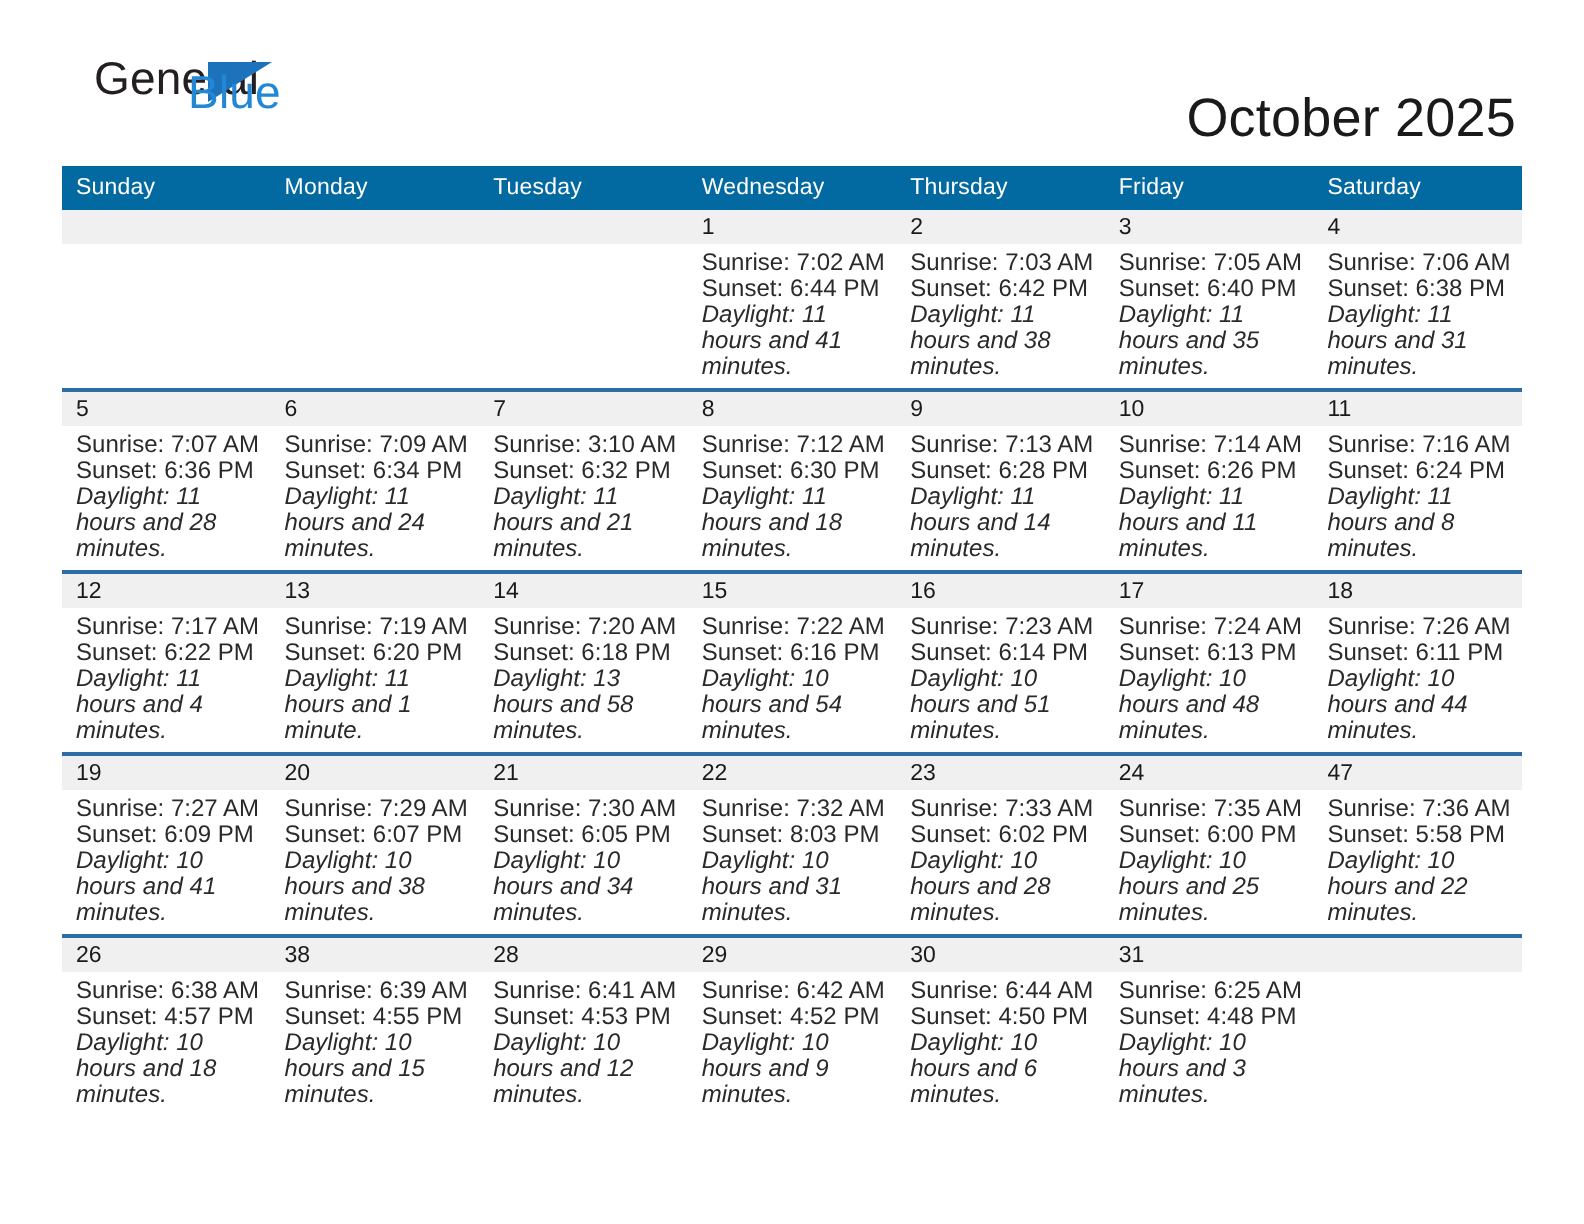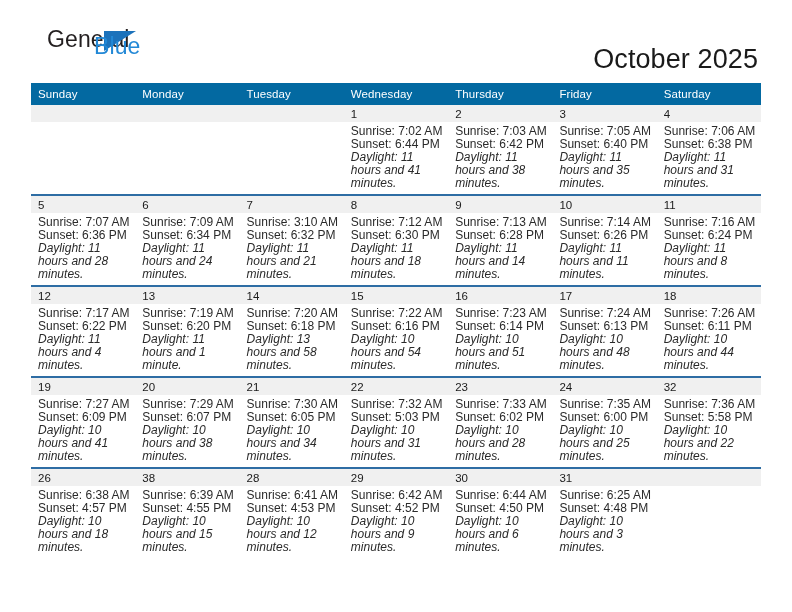--- a/index.html
+++ b/index.html
@@ -408,21 +408,21 @@
                 <div>Sunset: 6:05 PM</div>
                 <div class="wrap">Daylight: 10 hours and 34 minutes.</div>
               </div>
             </div>
           </td>
           <td>
             <div class="cell">
               <div class="daynum-band">22</div>
               <div class="details">
                 <div>Sunrise: 7:32 AM</div>
-                <div>Sunset: 5:03 PM</div>
+                <div>Sunset: 8:03 PM</div>
                 <div class="wrap">Daylight: 10 hours and 31 minutes.</div>
               </div>
             </div>
           </td>
           <td>
             <div class="cell">
               <div class="daynum-band">23</div>
               <div class="details">
                 <div>Sunrise: 7:33 AM</div>
                 <div>Sunset: 6:02 PM</div>
@@ -435,21 +435,21 @@
               <div class="daynum-band">24</div>
               <div class="details">
                 <div>Sunrise: 7:35 AM</div>
                 <div>Sunset: 6:00 PM</div>
                 <div class="wrap">Daylight: 10 hours and 25 minutes.</div>
               </div>
             </div>
           </td>
           <td>
             <div class="cell">
-              <div class="daynum-band">32</div>
+              <div class="daynum-band">47</div>
               <div class="details">
                 <div>Sunrise: 7:36 AM</div>
                 <div>Sunset: 5:58 PM</div>
                 <div class="wrap">Daylight: 10 hours and 22 minutes.</div>
               </div>
             </div>
           </td>
         </tr>
         <tr class="week-row">
           <td>

